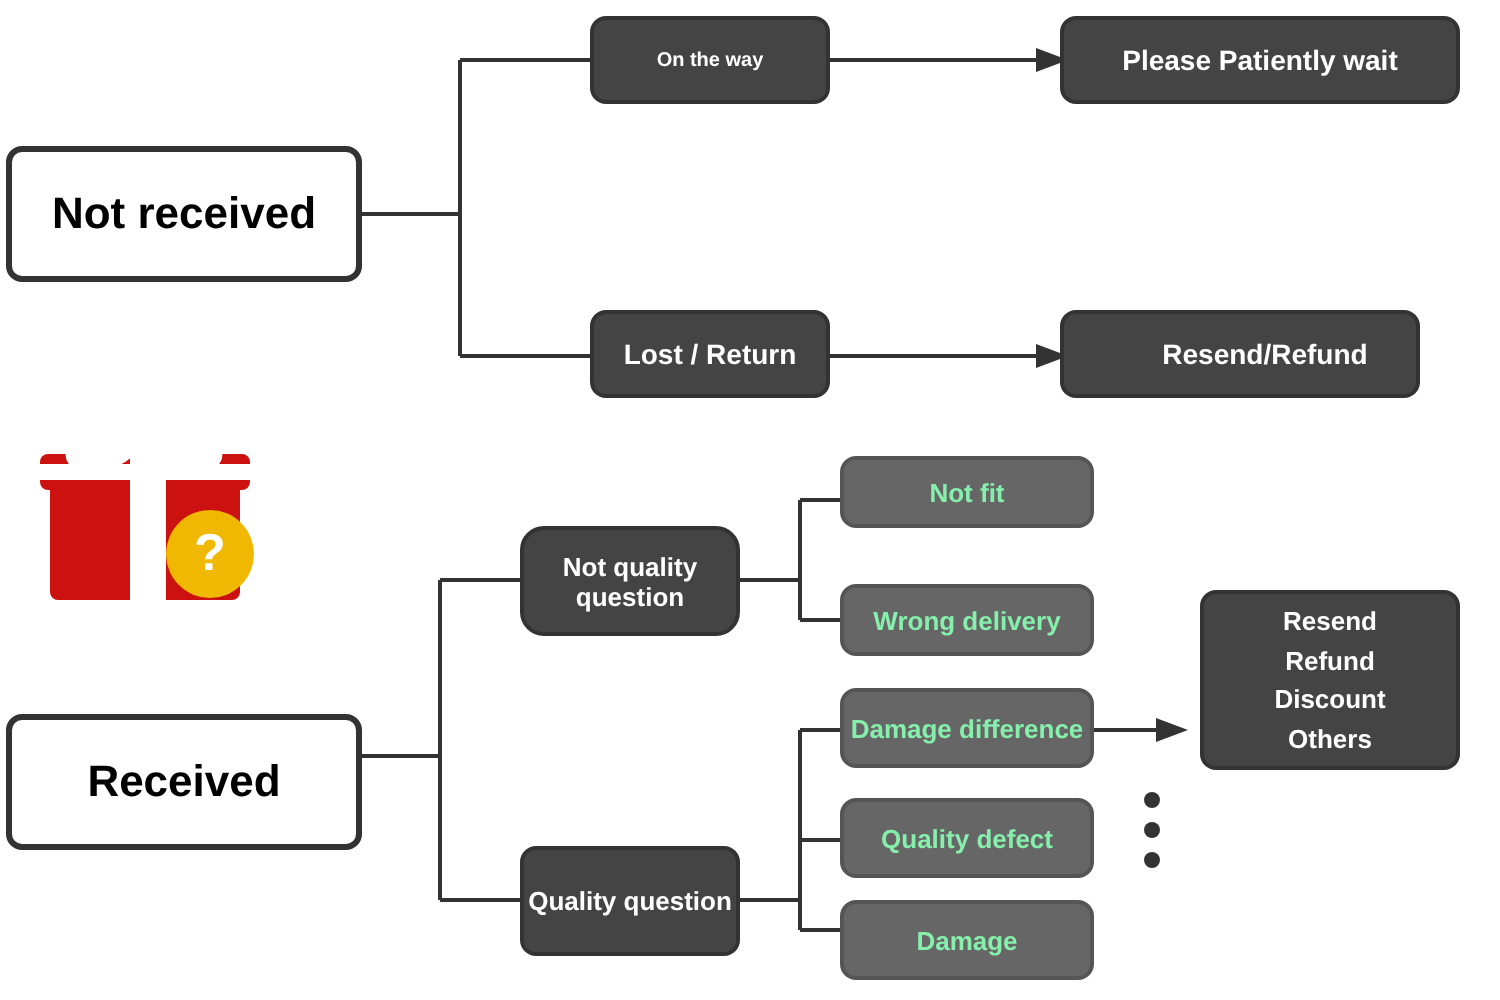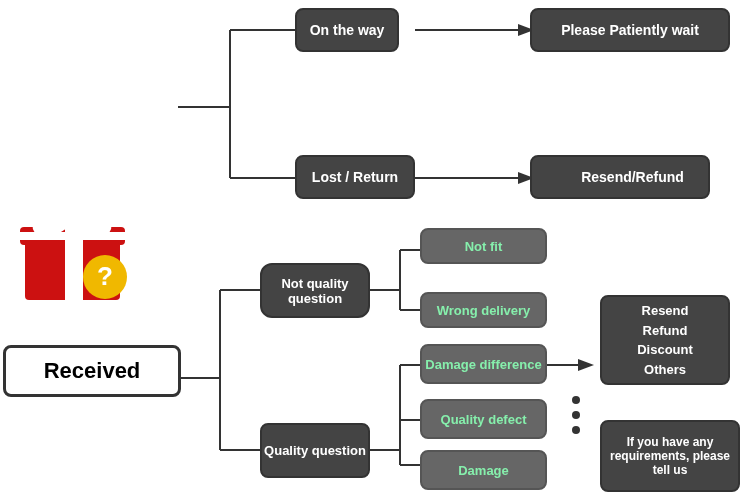--- a/index.html
+++ b/index.html
@@ -116,22 +116,25 @@
     <circle cx="576" cy="415" r="4" fill="#333"></circle>
     <circle cx="576" cy="430" r="4" fill="#333"></circle>
 
     <defs>
       <marker id="arrow" markerWidth="8" markerHeight="8" refX="6" refY="3" orient="auto">
         <path d="M0,0 L0,6 L8,3 z" fill="#333"></path>
       </marker>
     </defs>
   </svg>
 
-
-  <div class="node node-dark" style="left:295px; top:8px; width:104px; height:44px; font-size:14px;">
+  <div class="node node-large" style="left:3px; top:73px; width:178px; height:68px;">
+    <span>Not received</span>
+  </div>
+
+  <div class="node node-dark" style="left:295px; top:8px; width:120px; height:44px; font-size:10px;">
     <span>On the way</span>
   </div>
 
   <div class="node node-dark" style="left:530px; top:8px; width:200px; height:44px; font-size:14px;">
     <span>Please Patiently wait</span>
   </div>
 
   <div class="node node-dark" style="left:295px; top:155px; width:120px; height:44px; font-size:14px;">
     <span>Lost / Return</span>
   </div>
@@ -155,21 +158,21 @@
 
       <ellipse cx="82" cy="38" rx="20" ry="12" fill="#fff" transform="rotate(20,82,38)"></ellipse>
 
       <circle cx="63" cy="42" r="8" fill="#fff"></circle>
 
       <circle cx="95" cy="92" r="22" fill="#f0b800"></circle>
       <text x="95" y="100" text-anchor="middle" font-size="26" font-weight="bold" fill="#fff">?</text>
     </svg>
   </div>
 
-  <div class="node node-large" style="left:3px; top:345px; width:178px; height:52px;">
+  <div class="node node-large" style="left:3px; top:357px; width:178px; height:68px;">
     <span>Received</span>
   </div>
 
   <div class="node node-dark" style="left:260px; top:263px; width:110px; height:55px; font-size:13px;border-radius:12px;">
     <span>Not quality question</span>
   </div>
 
   <div class="node node-light" style="left:420px; top:228px; width:127px; height:36px; font-size:13px;">
     <span>Not fit</span>
   </div>
@@ -194,17 +197,14 @@
     <span>Damage</span>
   </div>
 
   <div class="node node-dark" style="left:600px; top:295px; width:130px; height:90px; font-size:13px; flex-direction:column; line-height:1.5;">
     <span style="white-space:pre-line;">Resend
 Refund
 Discount
 Others</span>
   </div>
 
-  <div class="node node-dark" style="left:600px; top:420px; width:140px; height:72px; font-size:12px;">
-    <span>If you have any requirements, please tell us</span>
-  </div>
 
 </div>
 
 </body></html>

